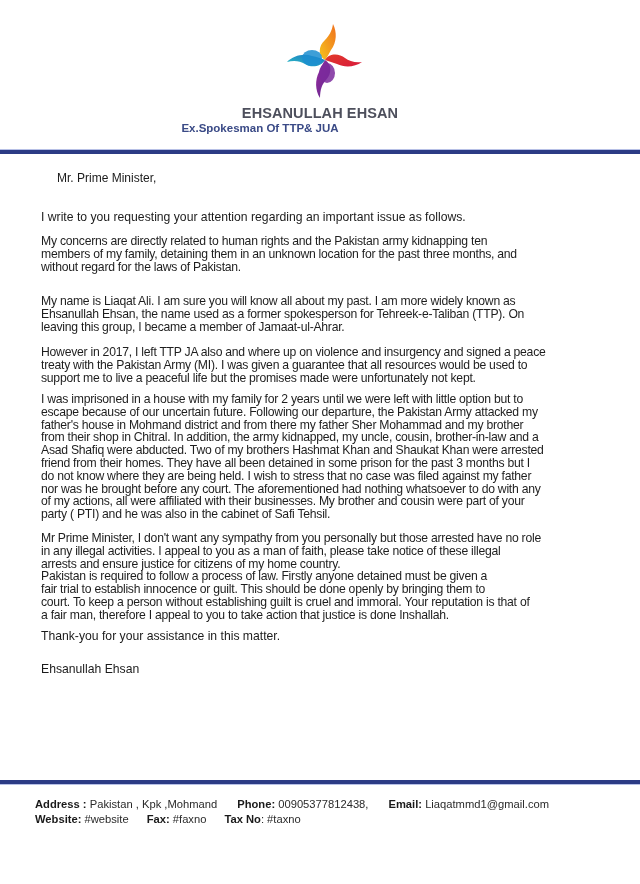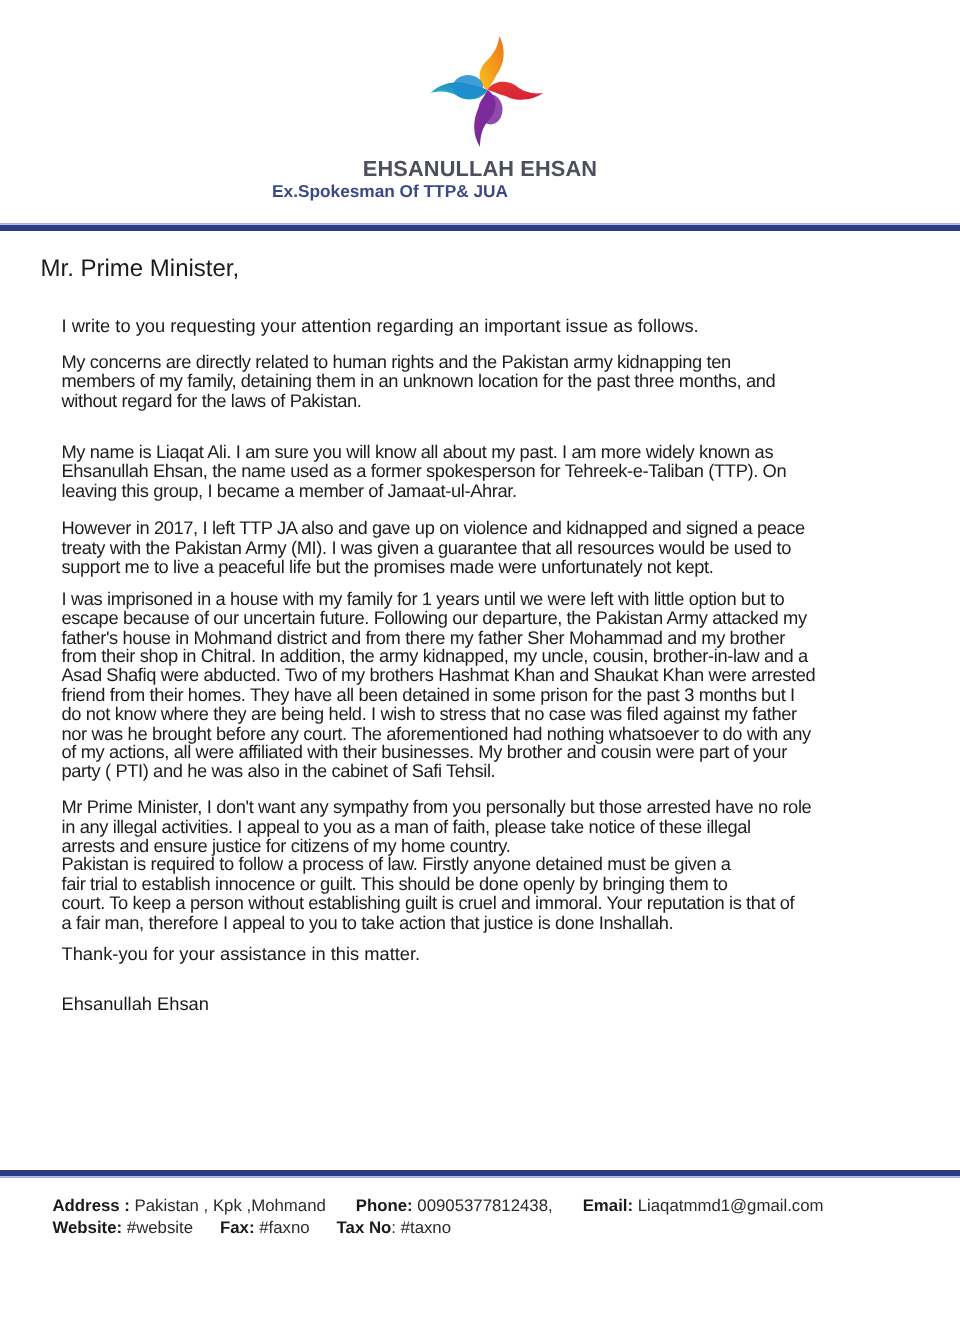--- a/index.html
+++ b/index.html
@@ -59,21 +59,21 @@
     }
     .rule-bottom {
       position: absolute;
       left: 0;
       top: 780px;
       width: 640px;
       height: 5px;
       background: #2c3b85;
       border-bottom: 1px solid #b7c0e6;
     }
-    .salutation { position: absolute; left: 27px; top: 171px; font-size: 16px; text-align: right; }
+    .salutation { position: absolute; left: 57px; top: 171px; font-size: 12px; text-align: right; }
     .p-intro { position: absolute; left: 41px; top: 210px; width: 580px; font-size: 12.2px; }
     .p-block {
       position: absolute;
       left: 41px;
       width: 585px;
       font-size: 12.2px;
       line-height: 12.8px;
       letter-spacing: -0.25px;
       color: #1e1e1e;
     }
@@ -144,27 +144,27 @@
   <div>without regard for the laws of Pakistan.</div>
 </div>
 
 <div class="p-block" style="top:295px;">
   <div>My name is Liaqat Ali. I am sure you will know all about my past. I am more widely known as</div>
   <div>Ehsanullah Ehsan, the name used as a former spokesperson for Tehreek-e-Taliban (TTP). On</div>
   <div>leaving this group, I became a member of Jamaat-ul-Ahrar.</div>
 </div>
 
 <div class="p-block" style="top:346px;">
-  <div>However in 2017, I left TTP JA also and gave up on violence and kidnapped and signed a peace</div>
+  <div>However in 2017, I left TTP JA also and where up on violence and insurgency and signed a peace</div>
   <div>treaty with the Pakistan Army (MI). I was given a guarantee that all resources would be used to</div>
   <div>support me to live a peaceful life but the promises made were unfortunately not kept.</div>
 </div>
 
 <div class="p-block" style="top:393px;">
-  <div>I was imprisoned in a house with my family for 1 years until we were left with little option but to</div>
+  <div>I was imprisoned in a house with my family for 2 years until we were left with little option but to</div>
   <div>escape because of our uncertain future. Following our departure, the Pakistan Army attacked my</div>
   <div>father's house in Mohmand district and from there my father Sher Mohammad and my brother</div>
   <div>from their shop in Chitral. In addition, the army kidnapped, my uncle, cousin, brother-in-law and a</div>
   <div>Asad Shafiq were abducted. Two of my brothers Hashmat Khan and Shaukat Khan were arrested</div>
   <div>friend from their homes. They have all been detained in some prison for the past 3 months but I</div>
   <div>do not know where they are being held. I wish to stress that no case was filed against my father</div>
   <div>nor was he brought before any court. The aforementioned had nothing whatsoever to do with any</div>
   <div>of my actions, all were affiliated with their businesses. My brother and cousin were part of your</div>
   <div>party ( PTI) and he was also in the cabinet of Safi Tehsil.</div>
 </div>

